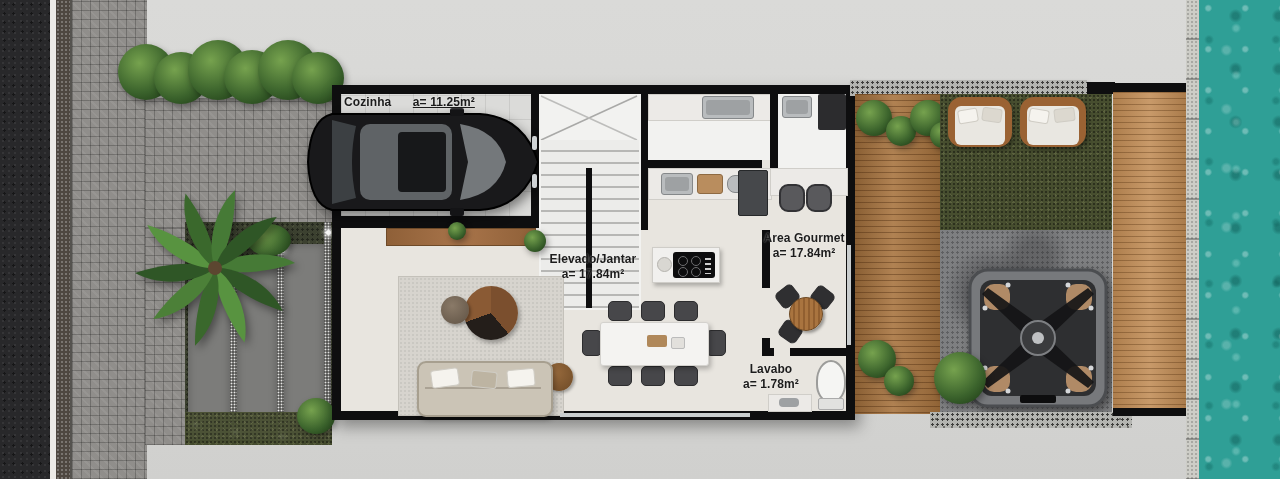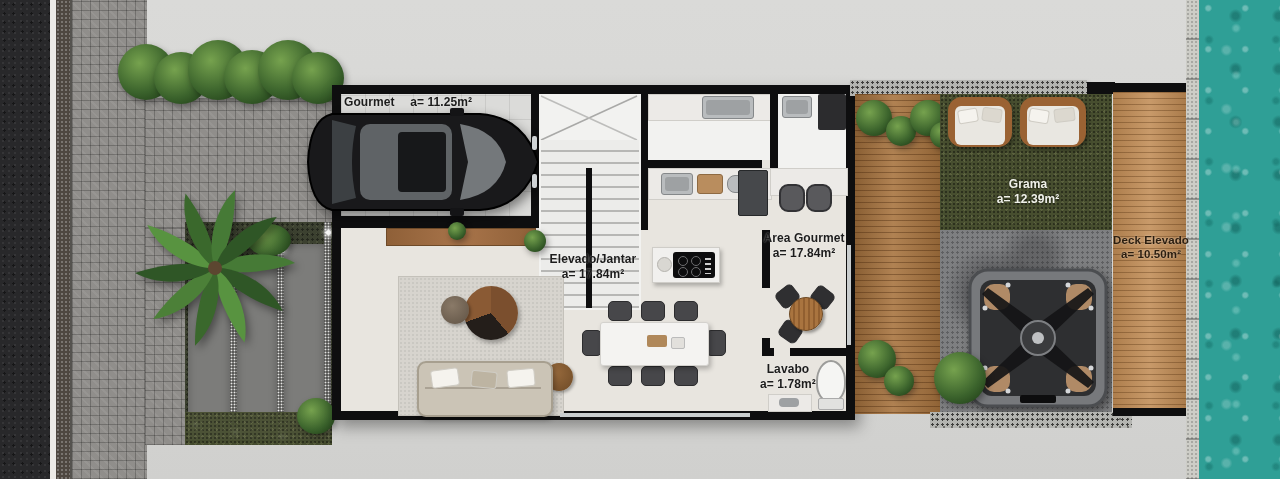--- a/index.html
+++ b/index.html
@@ -354,37 +354,29 @@
   <div class="abs granite" style="left:930px;top:412px;width:202px;height:16px;"></div>
 
   <div class="abs wall" style="left:1113px;top:83px;width:73px;height:9px;"></div>
   <div class="abs wood-light" style="left:1113px;top:92px;width:73px;height:318px;"></div>
   <div class="abs wall" style="left:1113px;top:408px;width:73px;height:8px;"></div>
 
   <div class="abs concrete-strip" style="left:1186px;top:0;width:13px;height:479px;"></div>
   <div class="abs pool" style="left:1199px;top:0;width:81px;height:479px;"></div>
 
   <div class="lbl left" style="left:344px;top:95px;width:180px;">
-    <span>Gourmet</span>
-    <span class="ar" style="margin-left:12px;">a= 11.25m²</span>
+    <span>Cozinha</span>
+    <span class="ar" style="margin-left:18px;text-decoration:underline;">a= 11.25m²</span>
   </div>
   <div class="lbl" style="left:528px;top:252px;width:130px;">
     <div>Elevado/Jantar</div>
     <div class="ar">a= 17.84m²</div>
   </div>
   <div class="lbl" style="left:748px;top:231px;width:112px;text-align:center;">
     <div>Area Gourmet</div>
     <div class="ar">a= 17.84m²</div>
   </div>
-  <div class="lbl light" style="left:970px;top:177px;width:116px;">
-    <div>Grama</div>
-    <div class="ar">a= 12.39m²</div>
-  </div>
-  <div class="lbl" style="left:1106px;top:233px;width:90px;color:#2b1d0e;font-size:11.5px;">
-    <div>Deck Elevado</div>
-    <div class="ar">a= 10.50m²</div>
-  </div>
-  <div class="lbl" style="left:744px;top:362px;width:88px;text-align:center;">
+  <div class="lbl" style="left:727px;top:362px;width:88px;text-align:center;">
     <div>Lavabo</div>
     <div class="ar">a= 1.78m²</div>
   </div>
 
 </div>
 
 </body></html>

